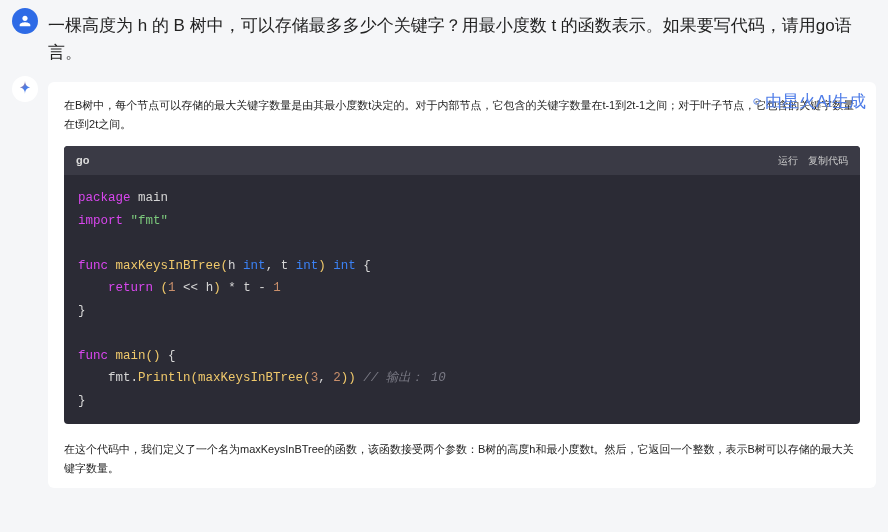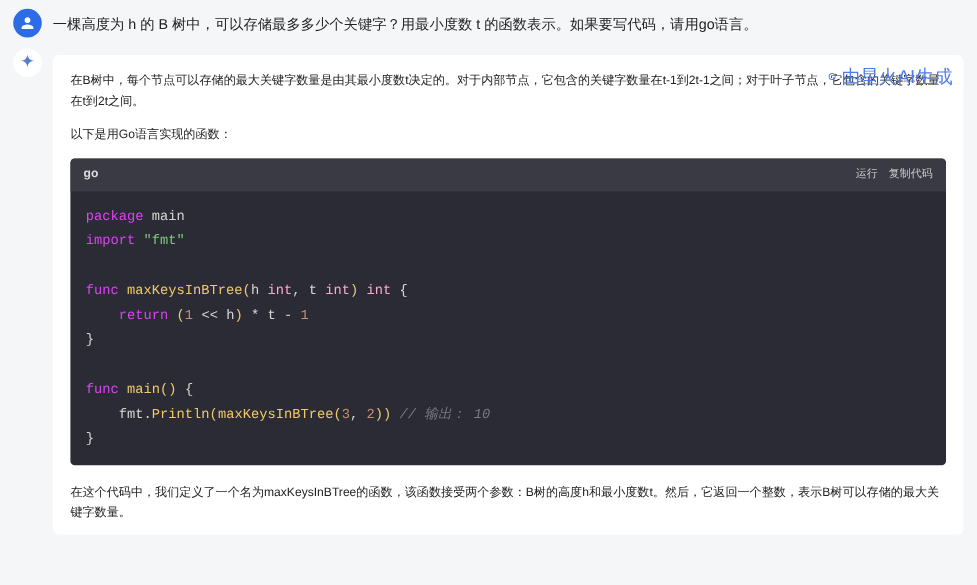--- a/index.html
+++ b/index.html
@@ -32,21 +32,21 @@
       background: #2e6be6;
     }
     .avatar-user svg { width: 16px; height: 16px; fill: #fff; }
     .avatar-ai {
       background: #fff;
       margin-top: 4px;
     }
     .avatar-ai svg { width: 20px; height: 20px; }
     .question-text {
       padding-top: 4px;
-      font-size: 13px;
+      font-size: 17px;
       color: #222;
     }
     .answer-box {
       background: #fff;
       border-radius: 6px;
       padding: 14px 16px 10px 16px;
       flex: 1;
       margin-top: 10px;
       position: relative;
     }
@@ -90,21 +90,21 @@
       font-family: Consolas, "Courier New", monospace;
       font-size: 12.5px;
       line-height: 1.8;
       color: #ddd;
       white-space: pre;
     }
     .kw { color: #d946ef; }
     .pkg { color: #d6d6d6; }
     .str { color: #7cc97c; }
     .fn { color: #f0c96b; }
-    .typ { color: #f9a8d4; }
+    .typ { color: #3b82f6; }
     .num { color: #c98f6b; }
     .cmt { color: #7a7a85; font-style: italic; }
     .op { color: #d6d6d6; }
     .paren { color: #f0c96b; }
   </style>
 </head>
 <body>
 
 <div class="container">
 
@@ -133,21 +133,20 @@
 
     <div class="answer-box">
       <div class="ai-badge">
         <svg viewBox="0 0 24 24" fill="none" stroke="#4f7de8" stroke-width="2">
             <circle cx="12" cy="12" r="6"></circle>
           </svg>
         <span>由星火AI生成</span>
       </div>
 
       <p class="answer-p">在B树中，每个节点可以存储的最大关键字数量是由其最小度数t决定的。对于内部节点，它包含的关键字数量在t-1到2t-1之间；对于叶子节点，它包含的关键字数量在t到2t之间。</p>
-      <p class="answer-p">以下是用Go语言实现的函数：</p>
 
       <div class="code-block">
         <div class="code-header">
           <span class="code-lang">go</span>
           <div class="code-actions">
             <span class="code-action">运行</span>
             <span class="code-action">复制代码</span>
           </div>
         </div>
         <div class="code-body"><span class="kw">package</span> <span class="pkg">main</span>

